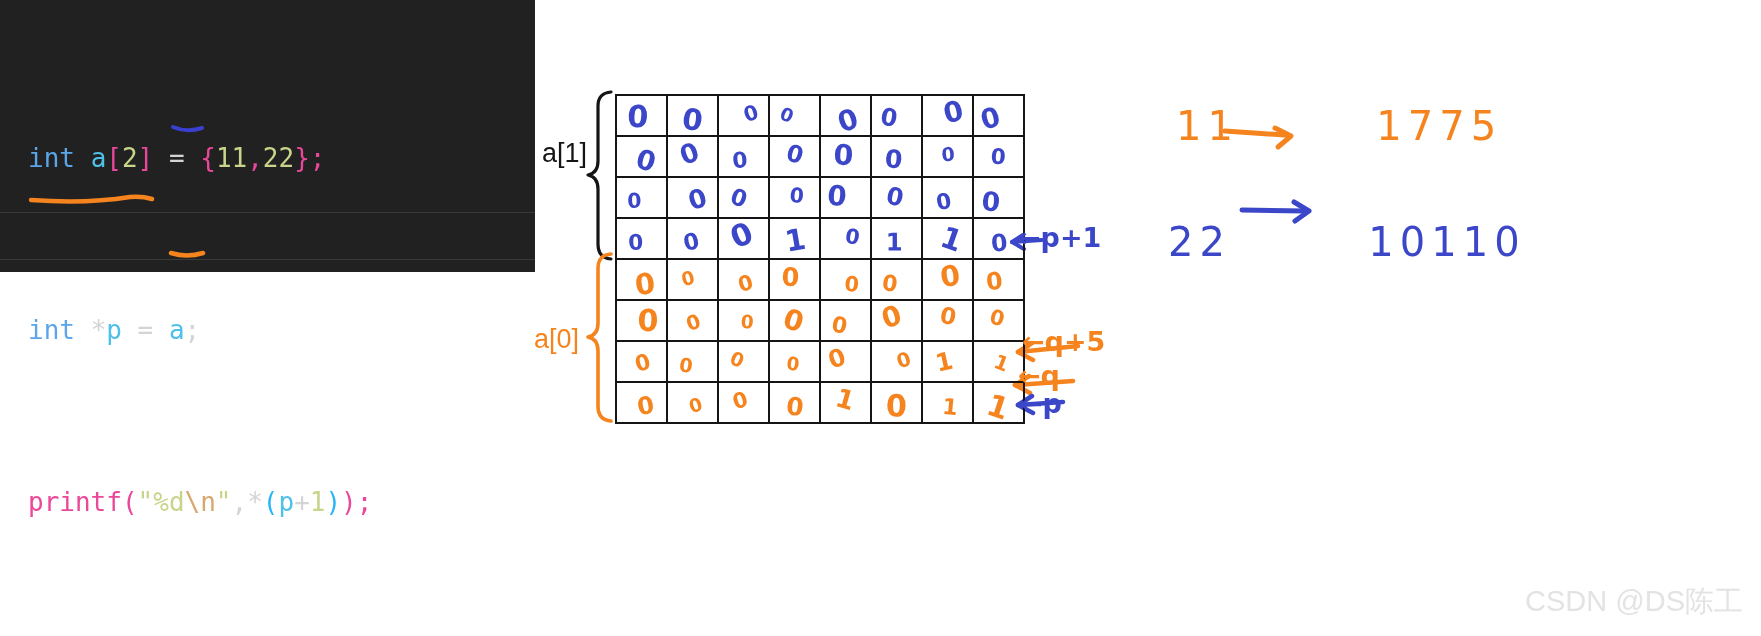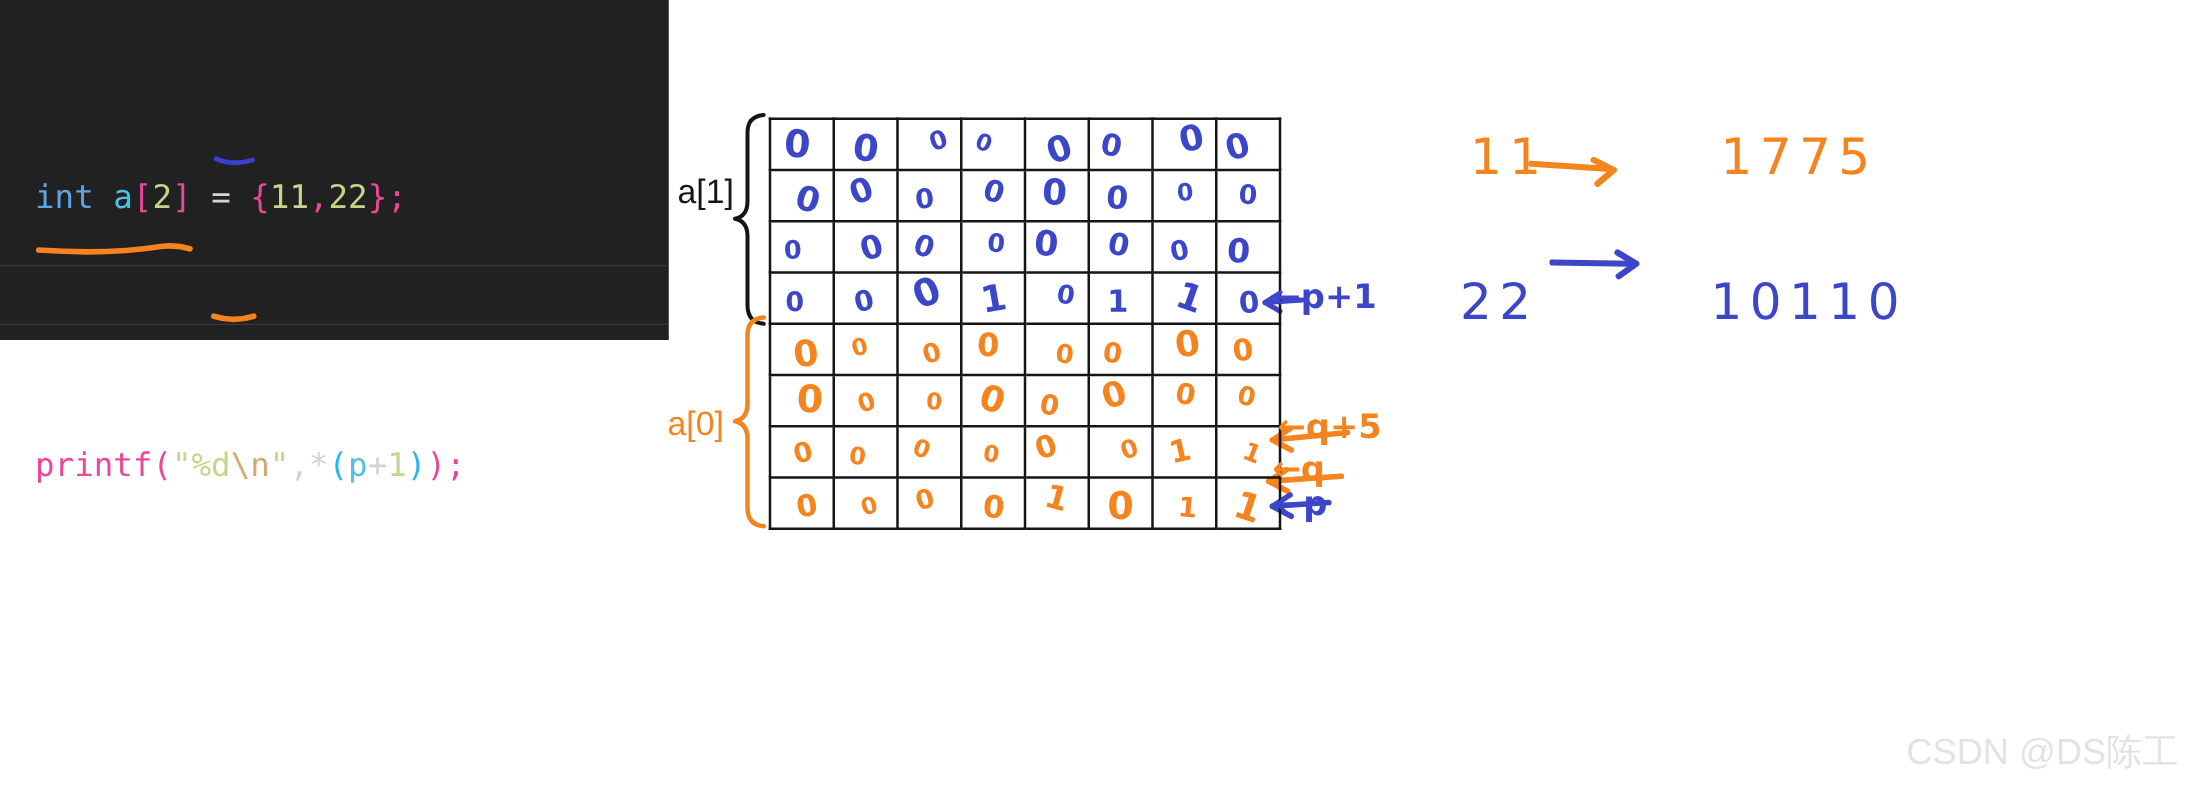--- a/index.html
+++ b/index.html
@@ -81,20 +81,21 @@
 
   svg.overlay{position:absolute;left:0;top:0;width:1761px;height:636px;pointer-events:none;}
 </style>
 </head>
 <body>
 
 <div id="code-panel">
 
   <div class="ln"><span class="tok-kw">int</span><span class="tok-plain"> </span><span class="tok-var">a</span><span class="tok-brkt">[</span><span class="tok-num">2</span><span class="tok-brkt">]</span><span class="tok-op"> = </span><span class="tok-paren">{</span><span class="tok-num">11</span><span class="tok-paren">,</span><span class="tok-num">22</span><span class="tok-paren">}</span><span class="tok-paren">;</span></div>
 
+  <div class="ln"><span class="tok-kw">int</span><span class="tok-plain"> </span><span class="tok-op">*</span><span class="tok-var">p</span><span class="tok-op"> = </span><span class="tok-var">a</span><span class="tok-plain">;</span></div>
 
   <div class="ln"><span class="tok-fn">printf</span><span class="tok-paren">(</span><span class="tok-str">"%d</span><span class="tok-esc">\n</span><span class="tok-str">"</span><span class="tok-plain">,</span><span class="tok-op">*</span><span class="tok-paren2">(</span><span class="tok-var">p</span><span class="tok-op">+</span><span class="tok-num">1</span><span class="tok-paren2">)</span><span class="tok-paren">)</span><span class="tok-paren">;</span></div>
 
   
 
   
 
   
 
   <div id="code-line-sep-top"></div>

